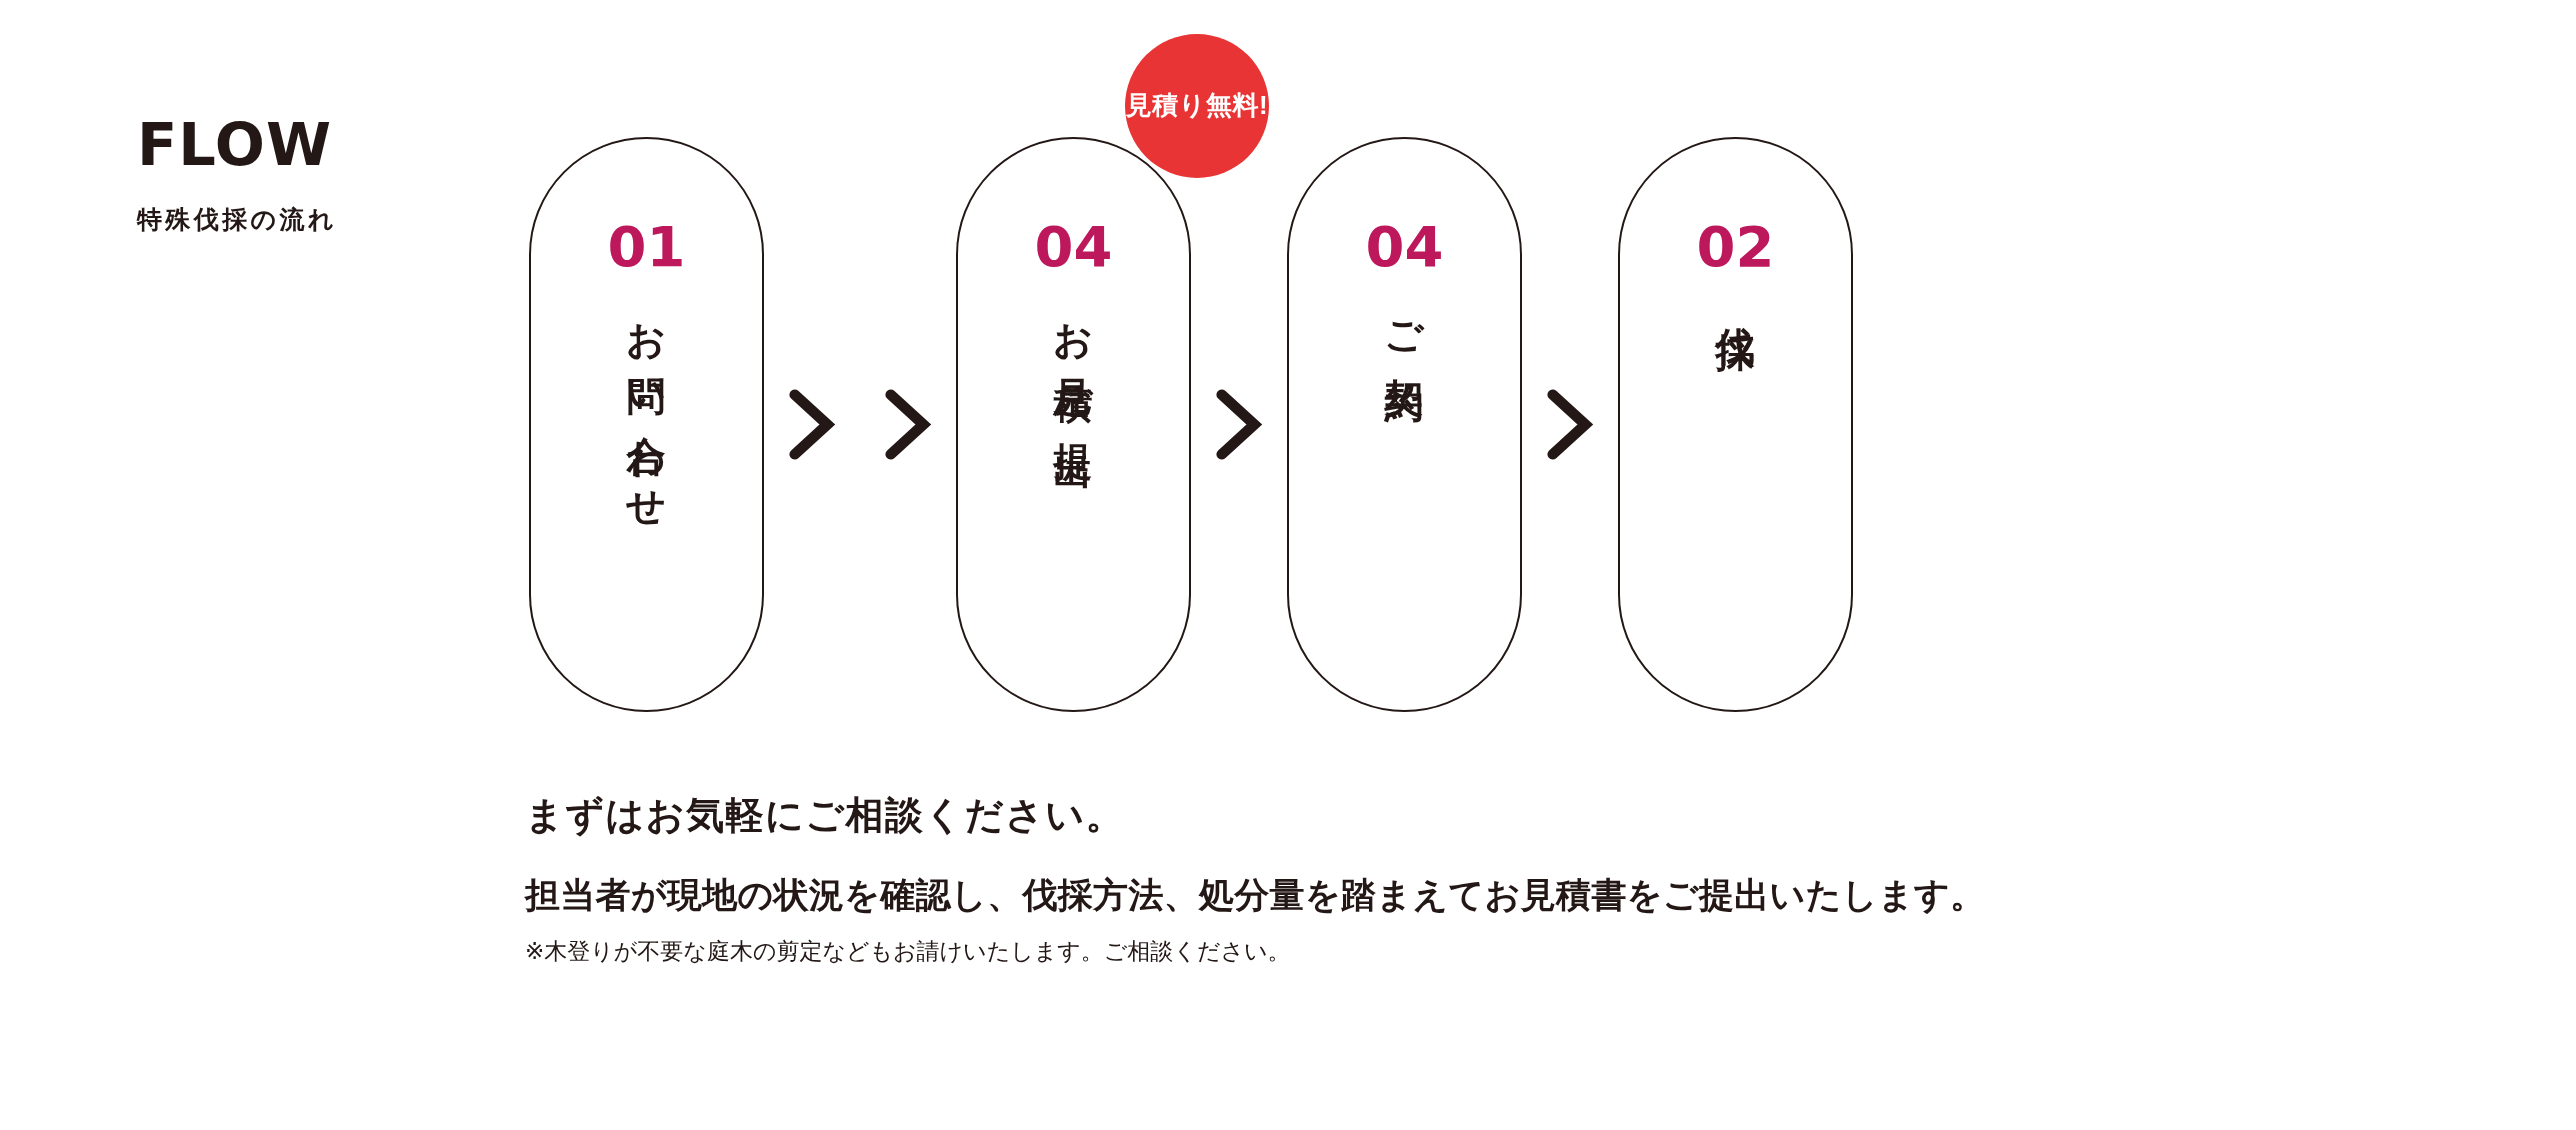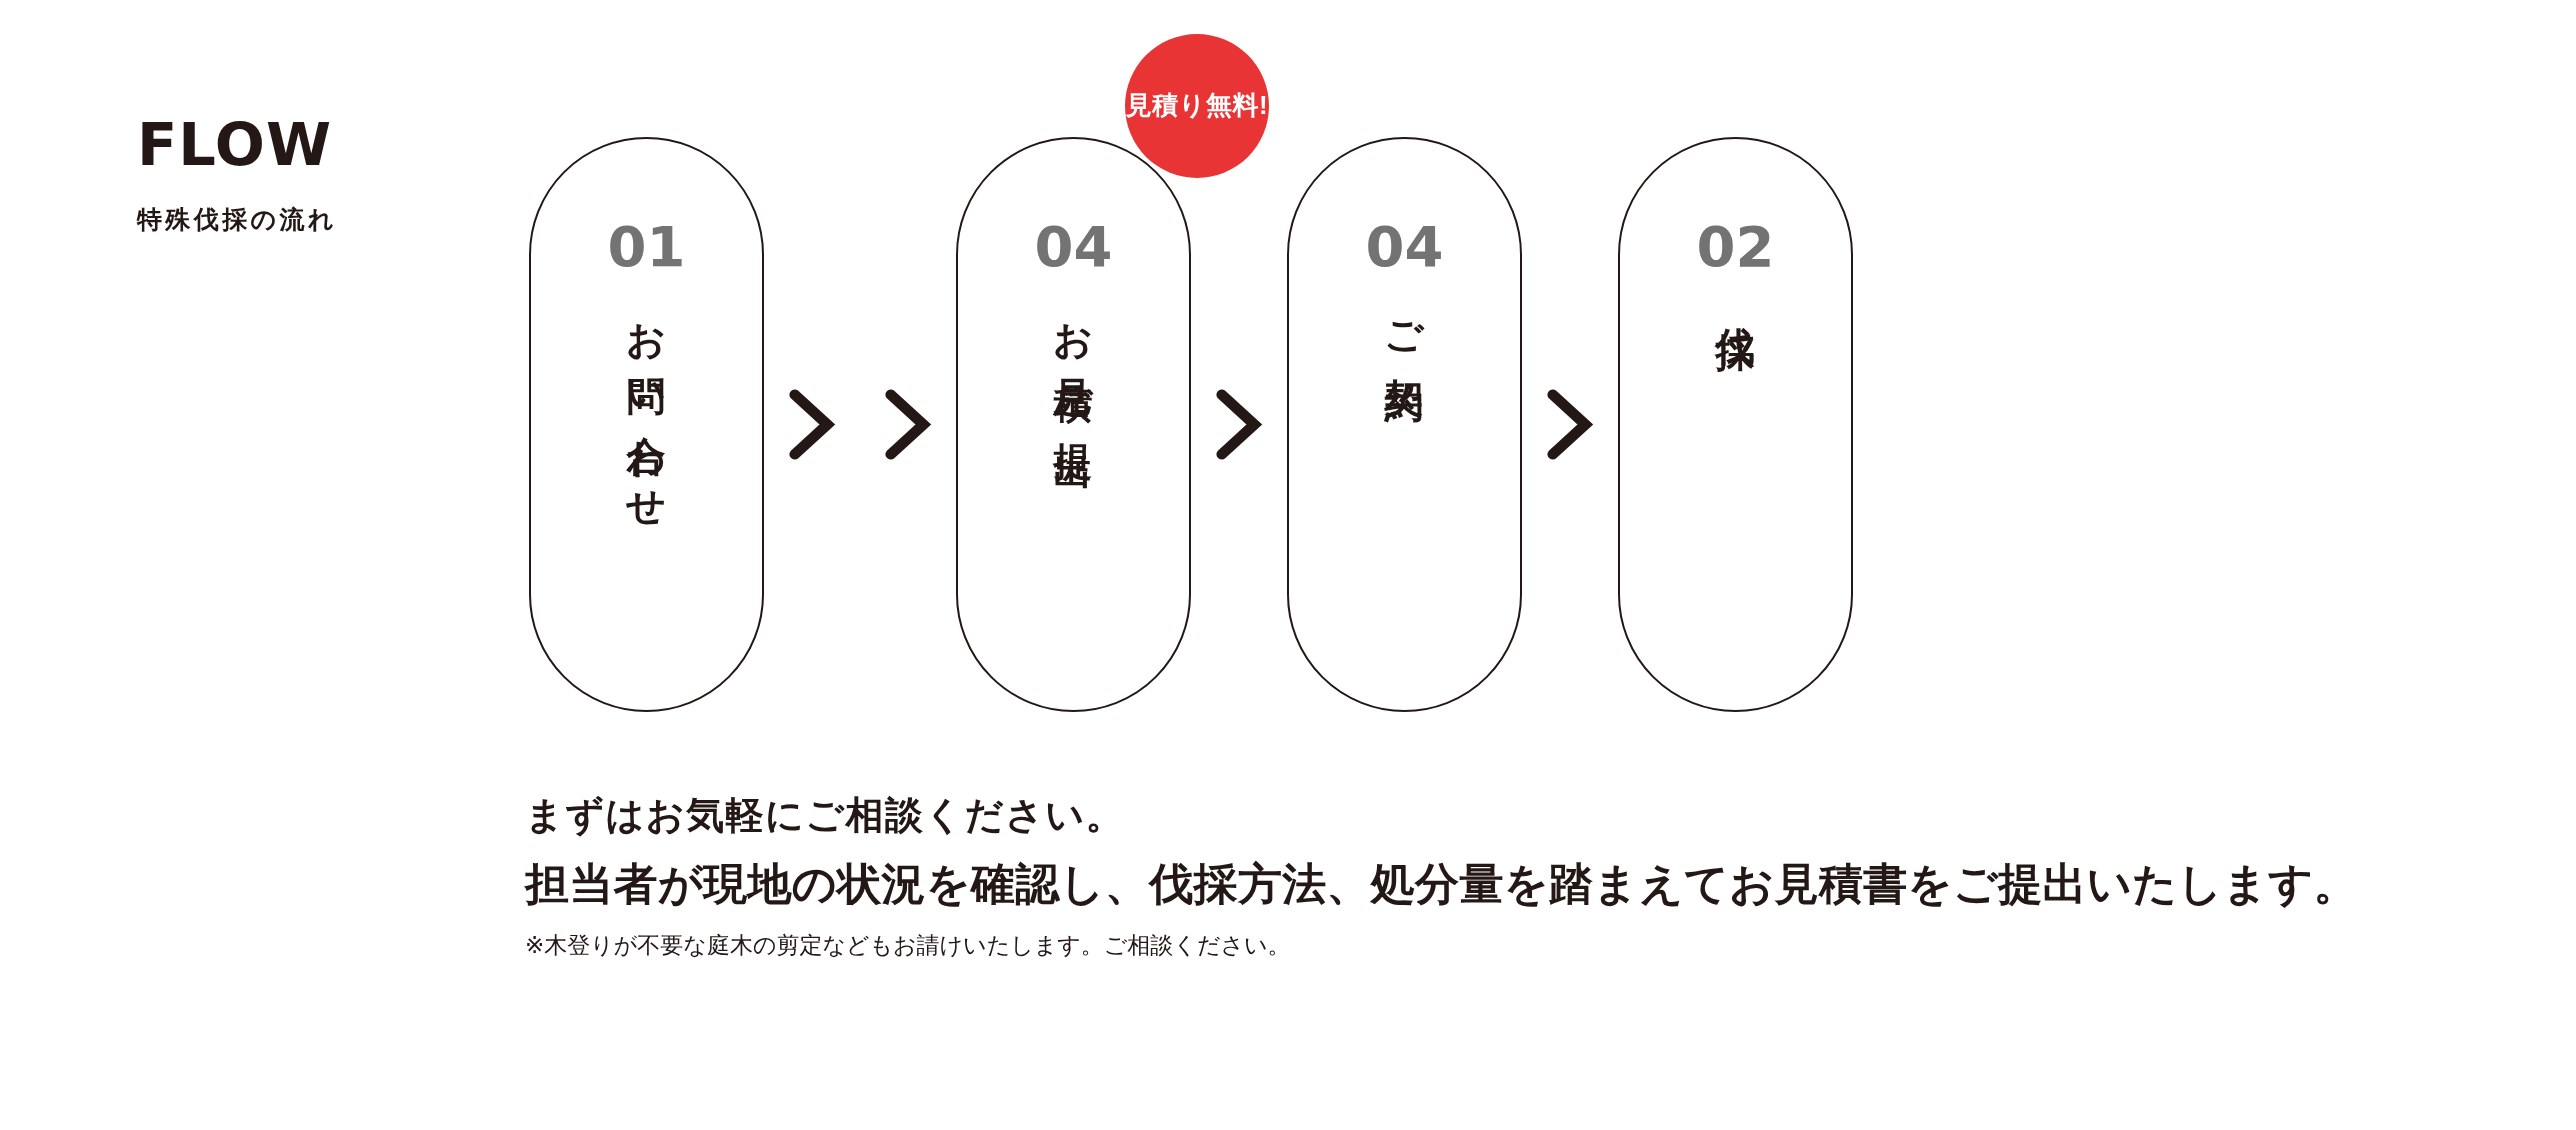--- a/index.html
+++ b/index.html
@@ -70,21 +70,21 @@
     background: #ffffff;
     display: flex;
     flex-direction: column;
     align-items: center;
     padding-top: 80px;
   }
 
   .step-num {
     font-size: 56px;
     font-weight: 800;
-    color: #737373;
+    color: #be185d;
     letter-spacing: 0px;
     line-height: 1;
     font-family: "DejaVu Sans", "Liberation Sans", sans-serif;
   }
 
   .step-label {
     margin-top: 21px;
     writing-mode: vertical-rl;
     text-orientation: upright;
     font-size: 39px;
@@ -160,22 +160,22 @@
 
   .copy-line1 {
     font-size: 38px;
     font-weight: 700;
     color: #231815;
     letter-spacing: 1.4px;
     line-height: 1.2;
   }
 
   .copy-line2 {
-    margin-top: 19px;
-    font-size: 44px;
+    margin-top: 35px;
+    font-size: 35px;
     font-weight: 700;
     color: #231815;
     letter-spacing: 0.3px;
     line-height: 1.2;
     white-space: nowrap;
   }
 
   .copy-note {
     margin-top: 21px;
     font-size: 23px;

